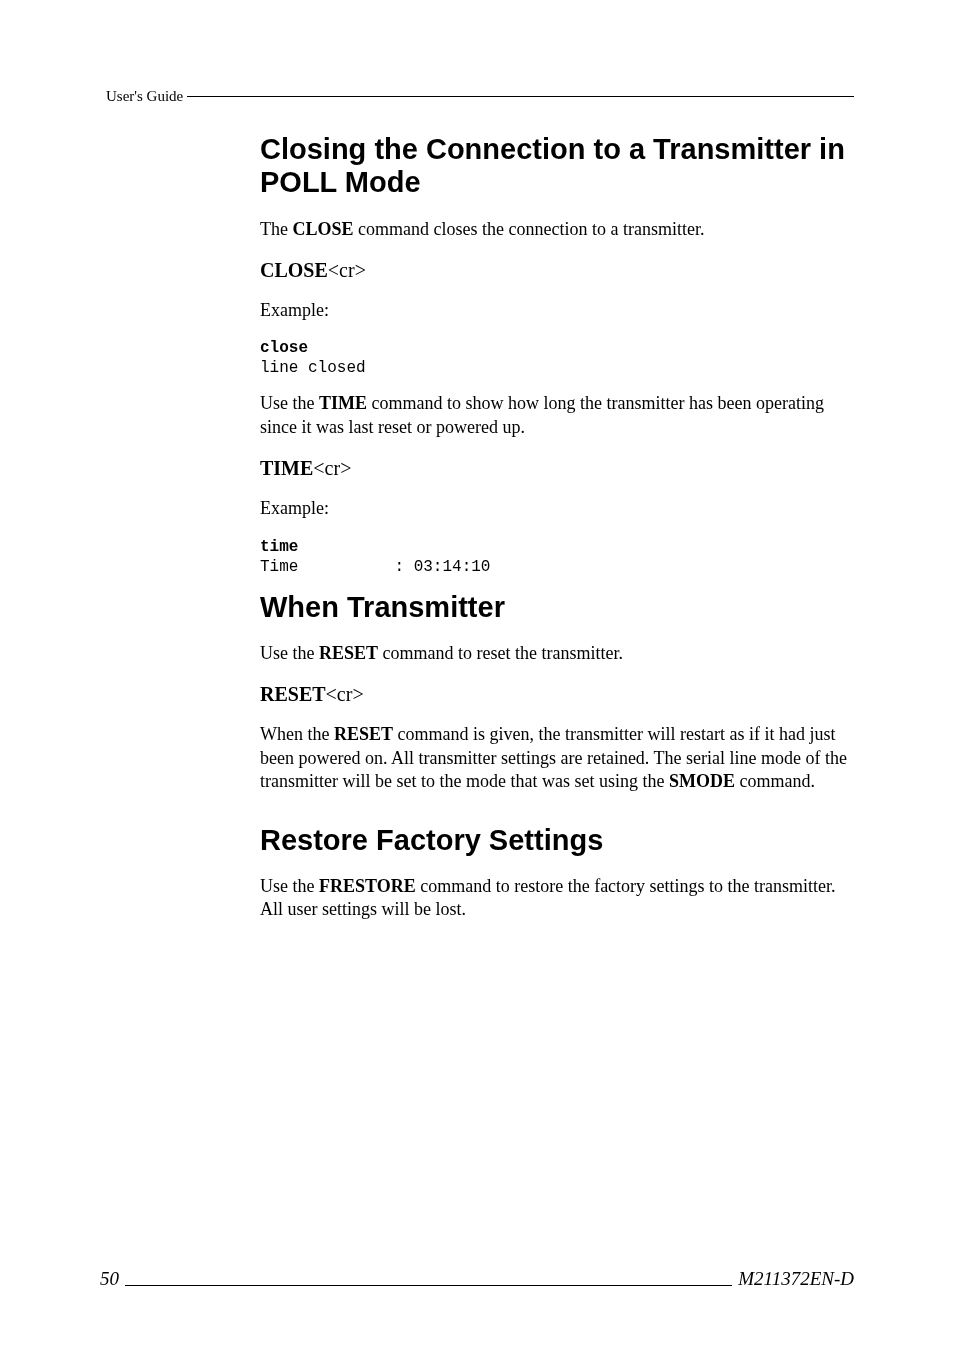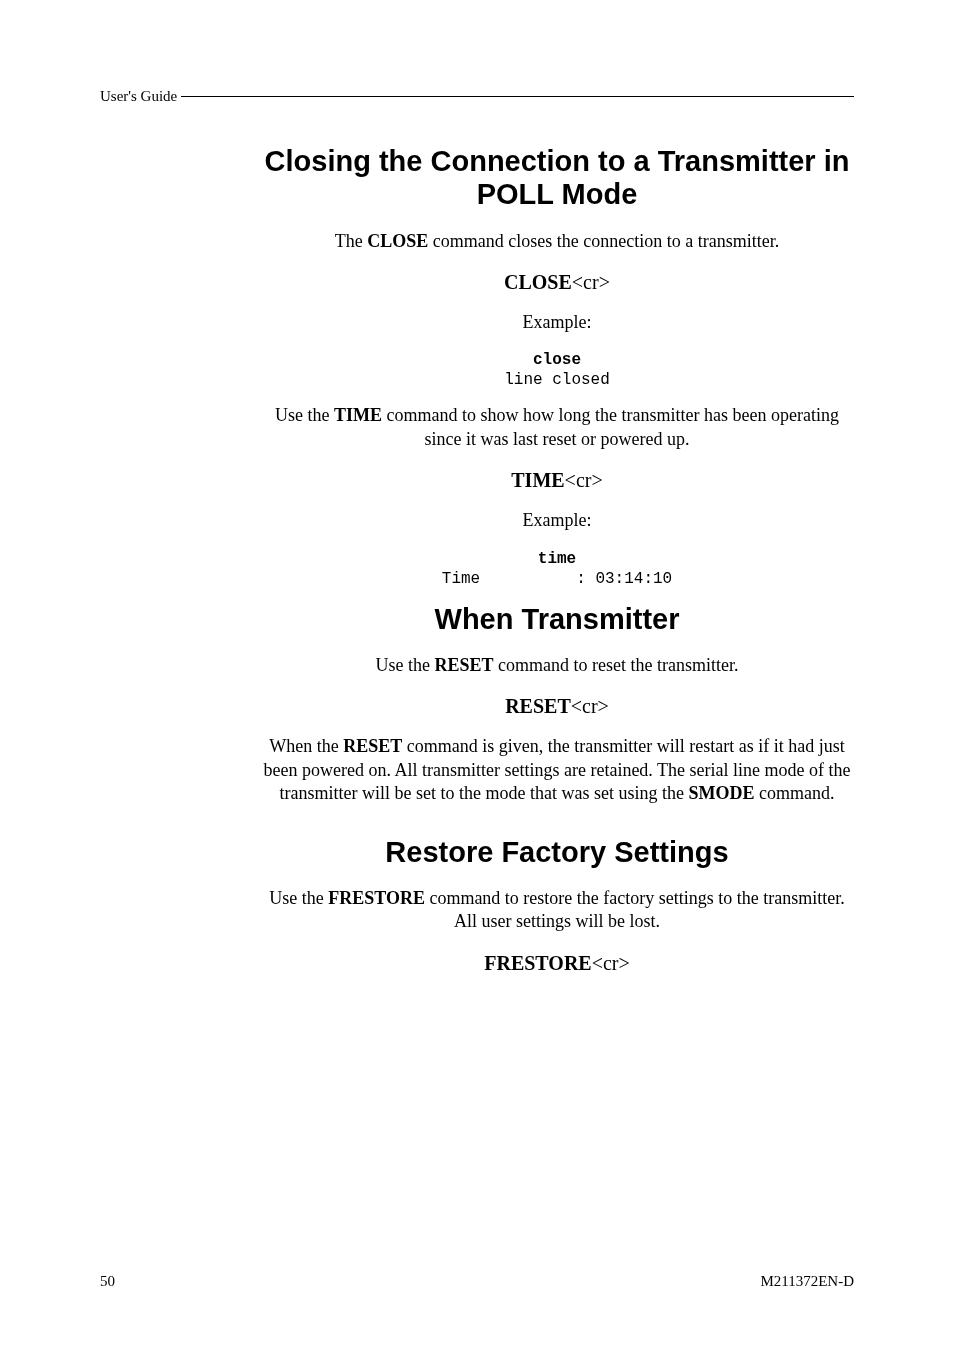--- a/index.html
+++ b/index.html
@@ -22,32 +22,32 @@
   .header {
     font-size: 15px;
     margin-bottom: 8px;
     display: flex;
     align-items: baseline;
     white-space: nowrap;
     overflow: hidden;
   }
   .header-label {
     font-family: "Times New Roman", Times, serif;
+    margin-left: 6px;
   }
   .header-rule {
     border-bottom: 1px solid #000;
     flex: 1 1 auto;
     margin-left: 4px;
     position: relative;
     top: -4px;
   }
   .content {
     margin-left: 160px;
-    margin-top: 40px;
-    text-align: center;
+    margin-top: 28px;
   }
   h1 {
     font-family: Arial, Helvetica, sans-serif;
     font-weight: bold;
     font-size: 29px;
     margin: 0 0 18px 0;
     line-height: 1.15;
   }
   h1.mt {
     margin-top: 30px;
@@ -72,25 +72,26 @@
     margin: 0 0 14px 0;
     line-height: 1.25;
     white-space: pre;
   }
   pre .b { font-weight: bold; }
   .footer {
     position: absolute;
     bottom: 60px;
     left: 100px;
     right: 100px;
-    font-size: 15px;
+    font-size: 19px;
     display: flex;
-    align-items: flex-start;
+    align-items: flex-end;
     white-space: nowrap;
     overflow: hidden;
+    font-style: italic;
   }
   .footer-rule {
     border-bottom: 1px solid #000;
     flex: 1 1 auto;
     margin: 0 6px;
     position: relative;
     top: -4px;
   }
 </style>
 </head>
@@ -134,23 +135,20 @@
       <b>RESET</b><span>&lt;cr&gt;</span>
     </p>
     <p>
       <span>When the </span><b>RESET</b><span> command is given, the transmitter will restart as if it had just been powered on. All transmitter settings are retained. The serial line mode of the transmitter will be set to the mode that was set using the </span><b>SMODE</b><span> command.</span>
     </p>
 
     <h1 class="mt">Restore Factory Settings</h1>
     <p>
       <span>Use the </span><b>FRESTORE</b><span> command to restore the factory settings to the transmitter. All user settings will be lost.</span>
     </p>
-    <p class="cmdline">
-      <b>FRESTORE</b><span>&lt;cr&gt;</span>
-    </p>
 
   </div>
 
   <div class="footer">
     <span>50</span>
     <span class="footer-rule"></span>
     <span>M211372EN-D</span>
   </div>
 
 </div>

